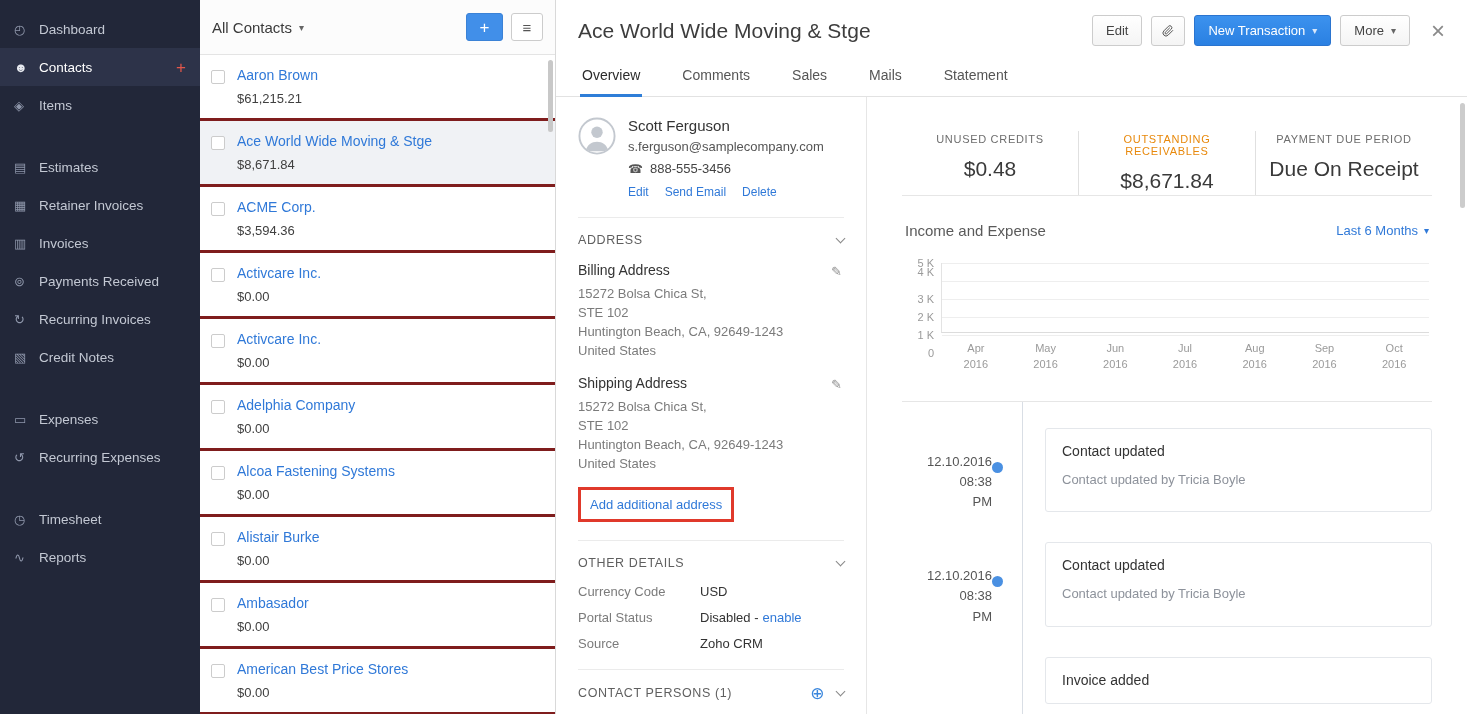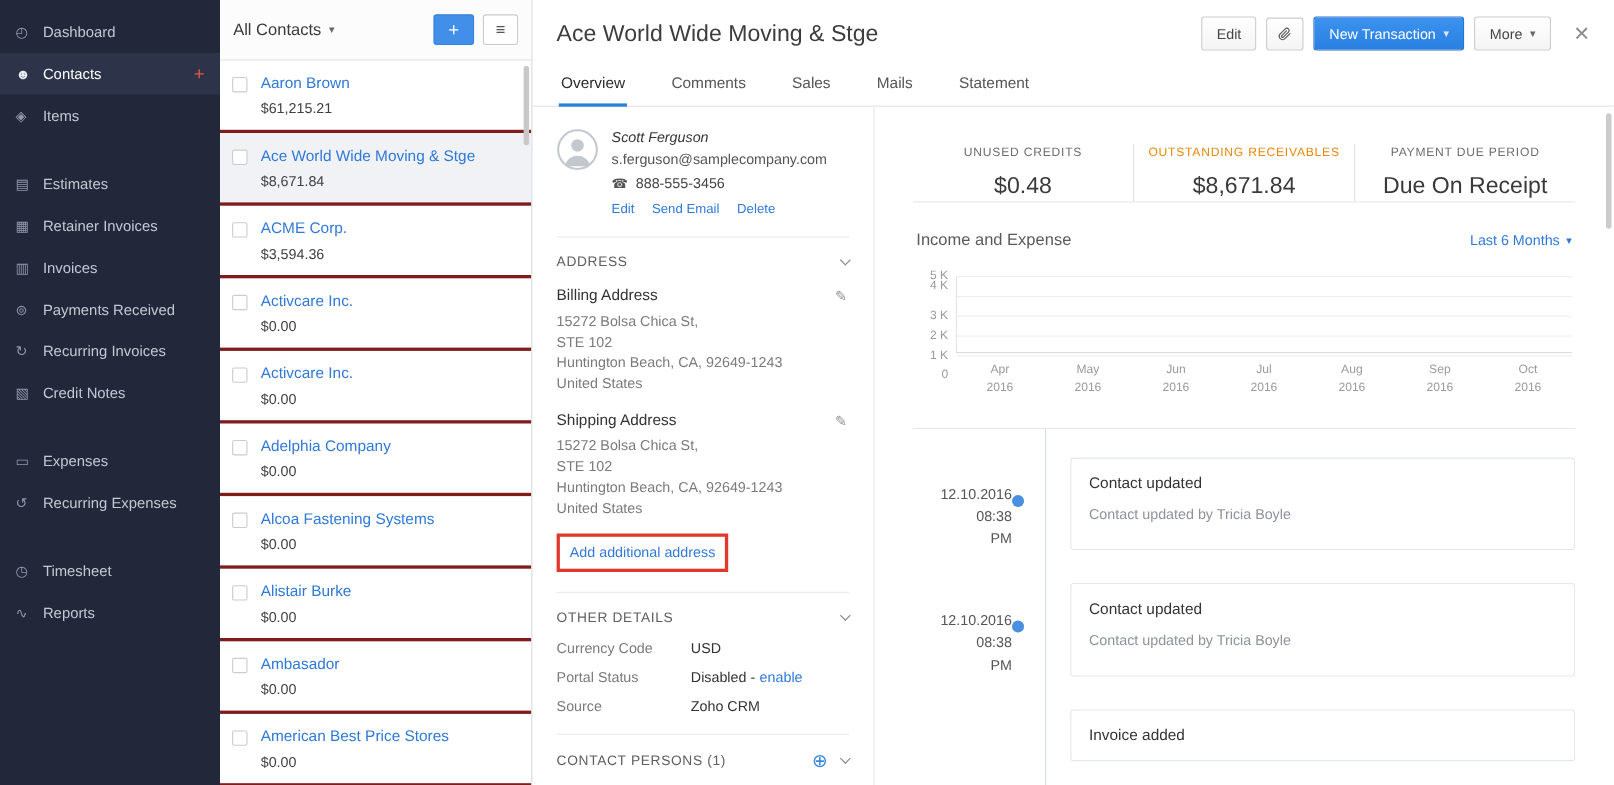--- a/index.html
+++ b/index.html
@@ -10,21 +10,21 @@
   
   .sidebar { width:200px; background:#222739; padding-top:10px; flex-shrink:0; }
   .side-item { display:flex; align-items:center; height:38px; padding:0 14px; color:#c3c8d3; font-size:13.5px; cursor:pointer; }
   .side-ico { width:25px; color:#8f97ab; font-size:13px; flex-shrink:0; }
   .side-item.active { background:#2d3349; color:#fff; }
   .side-item.active .side-ico { color:#e7eaf0; }
   .side-plus { margin-left:auto; color:#e2574b; font-size:17px; line-height:1; }
   .group-start { margin-top:24px; }
 
   
-  .list-pane { width:284px; border-right:1px solid #d9d9d9; display:flex; flex-direction:column; position:relative; background:#fff; flex-shrink:0; }
+  .list-pane { width:356px; border-right:1px solid #d9d9d9; display:flex; flex-direction:column; position:relative; background:#fff; flex-shrink:0; }
   .list-header { height:55px; display:flex; align-items:center; padding:0 12px; background:#fcfcfc; border-bottom:1px solid #e4e4e4; flex-shrink:0; }
   .filter { font-size:15px; color:#3a3a3a; display:flex; align-items:center; gap:7px; cursor:pointer; }
   .filter .caret { font-size:10px; color:#666; }
   .btn-add { margin-left:auto; width:37px; height:28px; background:#418fe9; color:#fff; border:1px solid #3b82d6; border-radius:3px; font-size:17px; line-height:1; cursor:pointer; }
   .btn-ham { margin-left:8px; width:32px; height:28px; background:#fff; border:1px solid #ccc; border-radius:3px; color:#555; font-size:15px; cursor:pointer; }
   .rows { flex:1; overflow:hidden; }
   .c-row { position:relative; padding:12px 12px 12px 37px; border-bottom:3px solid #7f1d1d; cursor:pointer; }
   .c-row.sel { background:#f0f2f5; }
   .cb { position:absolute; left:11px; top:15px; width:14px; height:14px; border:1px solid #ccc; border-radius:2px; background:#fff; }
   .c-name { color:#3079d8; font-size:14px; margin-bottom:8px; }
@@ -44,21 +44,21 @@
   .tabs { display:flex; gap:38px; padding:0 24px; border-bottom:1px solid #e2e2e2; }
   .tab { padding:9px 2px 11px; font-size:14px; color:#555; cursor:pointer; border-bottom:3px solid transparent; margin-bottom:-1px; }
   .tab.active { color:#2b2b2b; border-bottom-color:#2f7ed8; }
 
   .content { flex:1; display:flex; min-height:0; }
 
   
   .details { width:311px; border-right:1px solid #e6e6e6; padding:20px 22px; overflow:hidden; flex-shrink:0; }
   .person { display:flex; gap:12px; }
   .avatar { width:38px; height:38px; flex-shrink:0; }
-  .p-name { font-size:13px; color:#333; margin-bottom:5px;font-style:italic; }
+  .p-name { font-size:15px; color:#333; margin-bottom:5px; }
   .p-email { font-size:13px; color:#555; }
   .p-phone { font-size:13px; color:#444; margin-top:7px; display:flex; gap:7px; align-items:center; }
   .ph-ico { color:#555; font-size:12px; }
   .p-links { display:flex; gap:16px; margin-top:9px; font-size:12px; }
   .p-links span { color:#3079d8; cursor:pointer; }
   .sect { border-top:1px solid #ebebeb; margin-top:18px; padding-top:15px; }
   .sect-head { display:flex; align-items:center; font-size:12.5px; color:#5f5f5f; letter-spacing:0.6px; }
   .chev { width:7px; height:7px; border-right:1.5px solid #888; border-bottom:1.5px solid #888; transform:rotate(45deg); margin-top:-3px; cursor:pointer; }
   .chev.right { margin-left:auto; }
   .addr { position:relative; padding-right:22px; margin-top:15px; }

